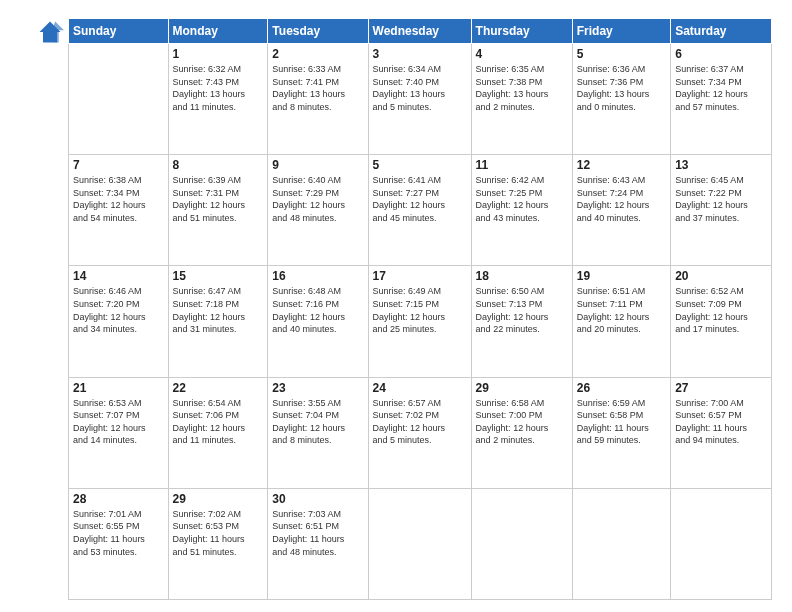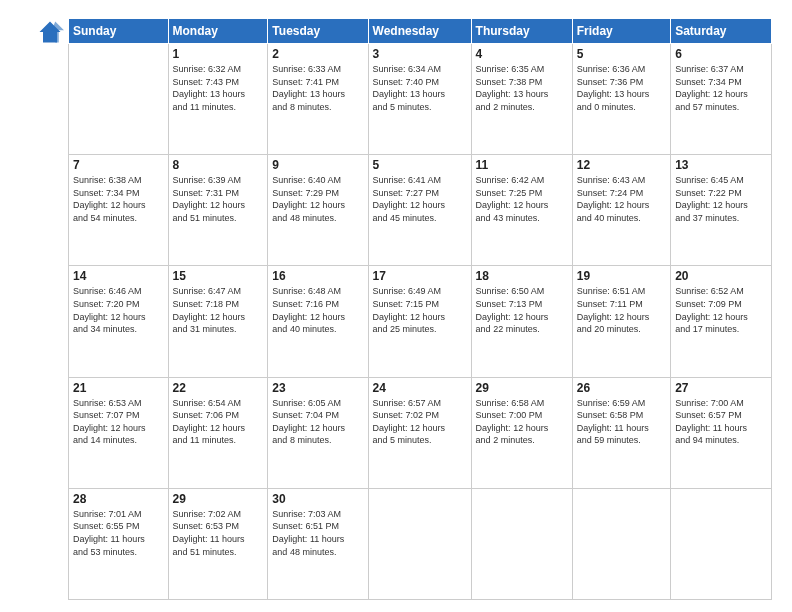--- a/index.html
+++ b/index.html
@@ -283,21 +283,21 @@
           </td>
           <td>
             <span class="day-number">22</span>
             <div class="cell-text">Sunrise: 6:54 AM</div>
             <div class="cell-text">Sunset: 7:06 PM</div>
             <div class="cell-text">Daylight: 12 hours</div>
             <div class="cell-text">and 11 minutes.</div>
           </td>
           <td>
             <span class="day-number">23</span>
-            <div class="cell-text">Sunrise: 6:05 AM</div>
+            <div class="cell-text">Sunrise: 3:55 AM</div>
             <div class="cell-text">Sunset: 7:04 PM</div>
             <div class="cell-text">Daylight: 12 hours</div>
             <div class="cell-text">and 8 minutes.</div>
           </td>
           <td>
             <span class="day-number">24</span>
             <div class="cell-text">Sunrise: 6:57 AM</div>
             <div class="cell-text">Sunset: 7:02 PM</div>
             <div class="cell-text">Daylight: 12 hours</div>
             <div class="cell-text">and 5 minutes.</div>

